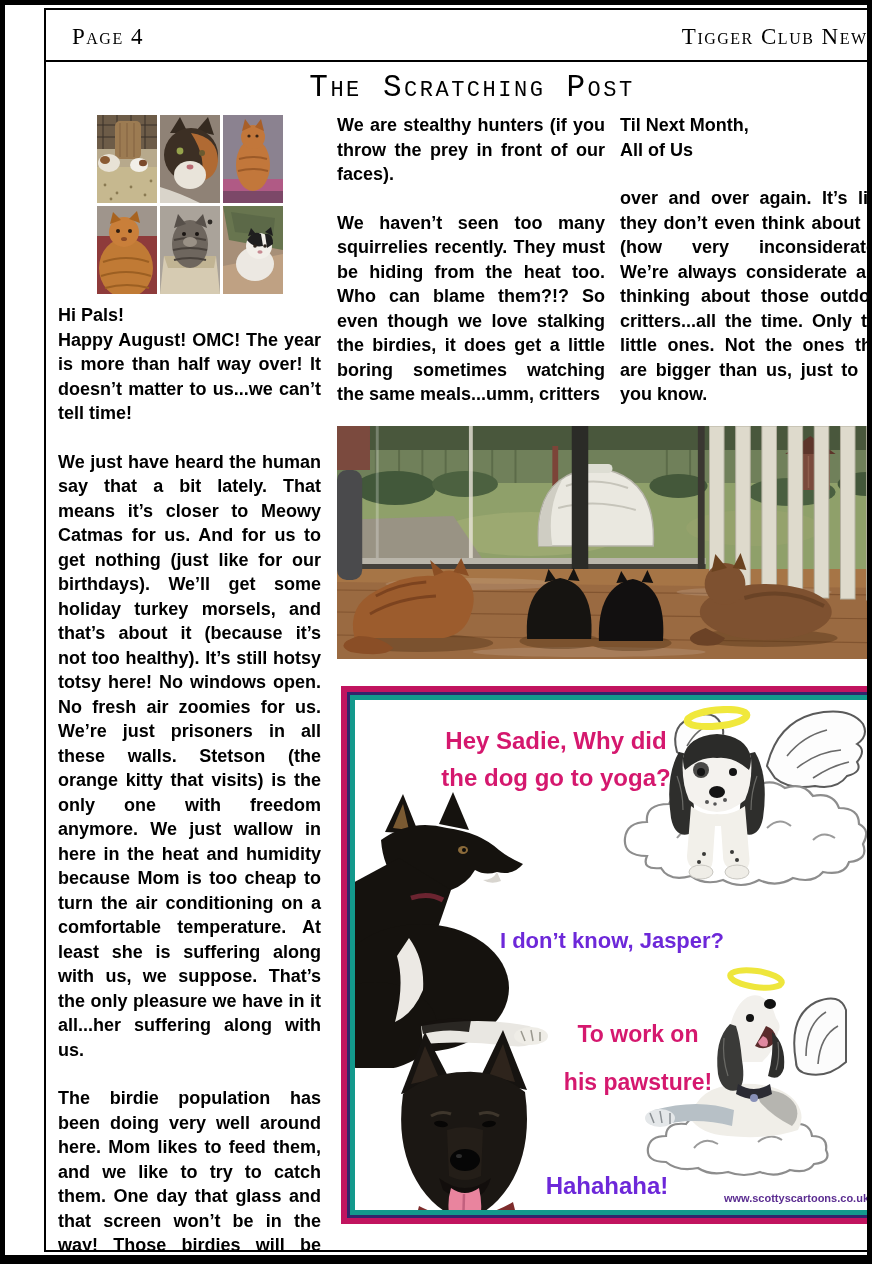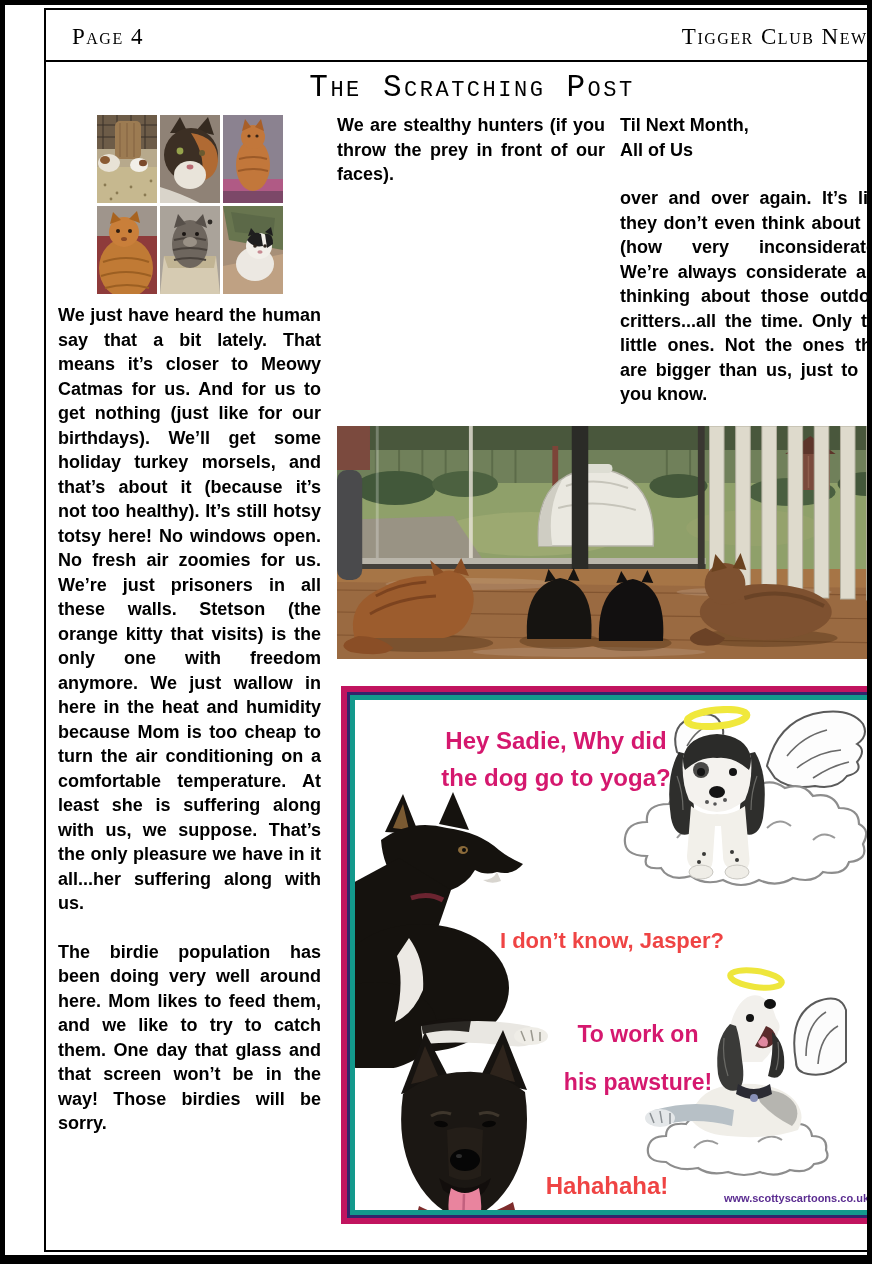--- a/index.html
+++ b/index.html
@@ -25,21 +25,21 @@
   .pre { white-space:pre-line; }
   .collage { width:186px; margin:2px auto 9px auto; }
   .collage svg { display:block; width:186px; height:179px; }
   .photo { width:100%; height:233px; }
   .photo svg { display:block; width:100%; height:100%; }
   .cartoon { margin:27px 0 0 4px; border:6px solid #c1145f; }
   .cartoon-b2 { border:3px solid #33246b; }
   .cartoon-inner { border:5px solid #13998c; position:relative; height:520px; background:#fff; overflow:hidden; }
   .ctext { position:absolute; font-weight:bold; text-align:center; }
   .c-pink { color:#d5186e; }
-  .c-teal { color:#ef4444; }
+  .c-teal { color:#6d28d9; }
   .c-purple { color:#5b2d91; }
   .q1 { left:36px; top:22px; width:330px; font-size:24px; line-height:37px; white-space:pre-line; }
   .a1 { left:142px; top:228px; width:230px; font-size:22px; }
   .punch { left:203px; top:310px; width:160px; font-size:23px; line-height:48px; white-space:pre-line; }
   .laugh { left:182px; top:472px; width:140px; font-size:24px; }
   .site { right:5px; bottom:6px; font-size:11px; }
   .cart-svg { position:absolute; }
 </style>
 </head>
 <body>
@@ -167,28 +167,31 @@
             <path d="M24 34 Q30 24 38 28 L40 40 Q30 42 24 34 Z" fill="#1e1e1e"></path>
             <path d="M42 28 Q50 26 50 38 L44 42 Z" fill="#1e1e1e"></path>
             <polygon points="25,30 28,22 33,28" fill="#1e1e1e"></polygon>
                 <polygon points="42,26 48,21 50,30" fill="#1e1e1e"></polygon>
             <circle cx="32" cy="40" r="1.8" fill="#2c241c"></circle>
                 <circle cx="42" cy="40" r="1.8" fill="#2c241c"></circle>
             <ellipse cx="37" cy="46" rx="2.6" ry="1.8" fill="#c78a92"></ellipse>
           </g>
         </svg>
       </div>
+      <p class="body pre">Hi Pals!
+Happy August! OMC! The year is more than half way over! It doesn’t matter to us...we can’t tell time!</p>
       <p class="body">We just have heard the human say that a bit lately. That means it’s closer to Meowy Catmas for us. And for us to get nothing (just like for our birthdays). We’ll get some holiday turkey morsels, and that’s about it (because it’s not too healthy). It’s still hotsy totsy here! No windows open. No fresh air zoomies for us. We’re just prisoners in all these walls. Stetson (the orange kitty that visits) is the only one with freedom anymore. We just wallow in here in the heat and humidity because Mom is too cheap to turn the air conditioning on a comfortable temperature. At least she is suffering along with us, we suppose. That’s the only pleasure we have in it all...her suffering along with us.</p>
       <p class="body" style="margin-bottom:0">The birdie population has been doing very well around here. Mom likes to feed them, and we like to try to catch them. One day that glass and that screen won’t be in the way! Those birdies will be sorry.</p>
     </div>
 
     <div class="rightzone">
       <div class="textrow">
         <div class="tcol">
           <p class="body">We are stealthy hunters (if you throw the prey in front of our faces).</p>
+          <p class="body">We haven’t seen too many squirrelies recently. They must be hiding from the heat too. Who can blame them?!? So even though we love stalking the birdies, it does get a little boring sometimes watching the same meals...umm, critters</p>
         </div>
         <div class="tcol">
           <p class="body pre">Til Next Month,
 All of Us</p>
           <p class="body">over and over again. It’s like they don’t even think about us (how very inconsiderate)! We’re always considerate and thinking about those outdoor critters...all the time. Only the little ones. Not the ones that are bigger than us, just to let you know.</p>
         </div>
       </div>
 
       <div class="photo">
         <svg viewBox="0 0 568 233" preserveAspectRatio="none">

